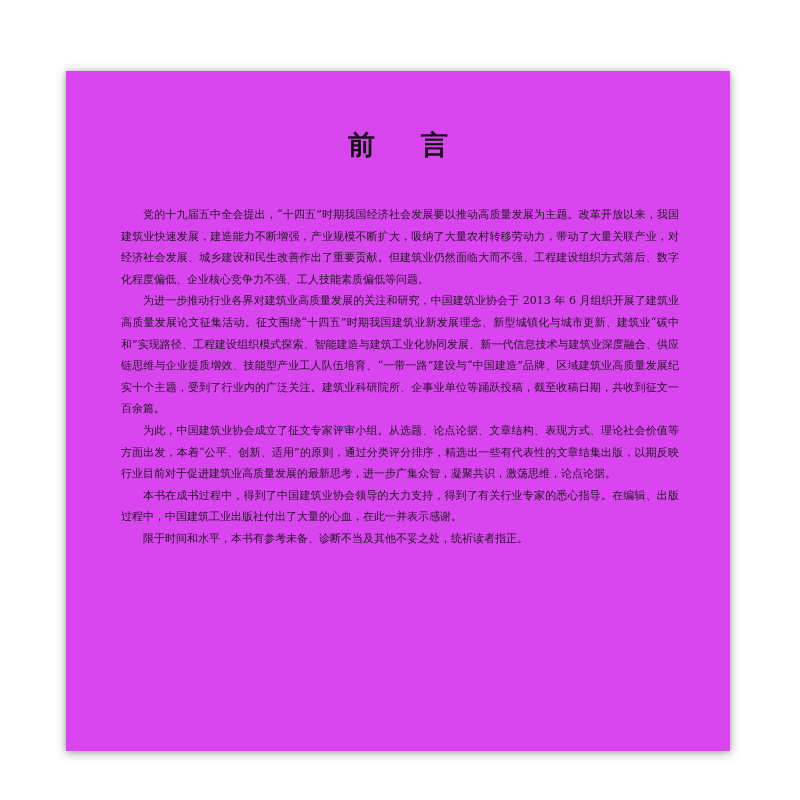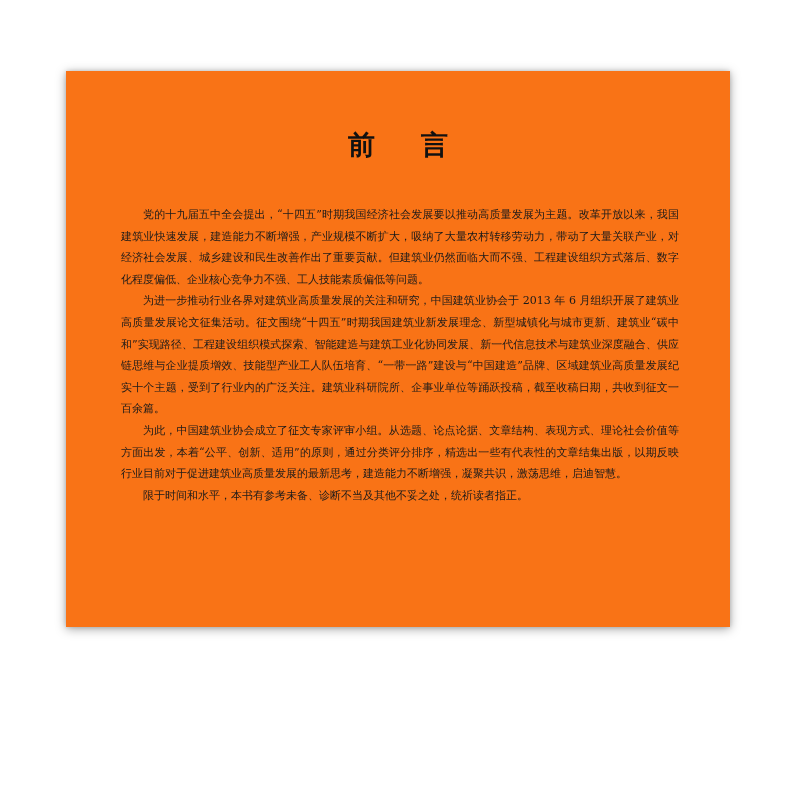--- a/index.html
+++ b/index.html
@@ -1,19 +1,19 @@
 <!DOCTYPE html>
 <html><head>
 <meta charset="utf-8">
 <style>
   html, body { margin:0; padding:0; }
   body { width:800px; height:800px; background:#ffffff; position:relative; overflow:hidden; }
   .page {
-    position:absolute; left:66px; top:71px; width:664px; height:556px;
-    background:#f97316;
+    position:absolute; left:66px; top:71px; width:664px; height:680px;
+    background:#d946ef;
     box-shadow: 0 2px 10px rgba(0,0,0,0.35), 0 0 4px rgba(0,0,0,0.15);
   }
   .title {
     position:absolute; left:0; right:0; top:56px; text-align:center;
     font-family:"DejaVu Serif", serif; font-weight:bold; font-size:27px; color:#111;
     letter-spacing:0;
   }
   .title span { display:inline-block; }
   .title .gap { width:46px; }
   .body {
@@ -26,16 +26,17 @@
 </head>
 <body>
 
 <div class="page">
   <div class="title">
     <span>前</span><span class="gap"></span><span>言</span>
   </div>
   <div class="body">
     <p>党的十九届五中全会提出，“十四五”时期我国经济社会发展要以推动高质量发展为主题。改革开放以来，我国建筑业快速发展，建造能力不断增强，产业规模不断扩大，吸纳了大量农村转移劳动力，带动了大量关联产业，对经济社会发展、城乡建设和民生改善作出了重要贡献。但建筑业仍然面临大而不强、工程建设组织方式落后、数字化程度偏低、企业核心竞争力不强、工人技能素质偏低等问题。</p>
     <p>为进一步推动行业各界对建筑业高质量发展的关注和研究，中国建筑业协会于 2013 年 6 月组织开展了建筑业高质量发展论文征集活动。征文围绕“十四五”时期我国建筑业新发展理念、新型城镇化与城市更新、建筑业“碳中和”实现路径、工程建设组织模式探索、智能建造与建筑工业化协同发展、新一代信息技术与建筑业深度融合、供应链思维与企业提质增效、技能型产业工人队伍培育、“一带一路”建设与“中国建造”品牌、区域建筑业高质量发展纪实十个主题，受到了行业内的广泛关注。建筑业科研院所、企事业单位等踊跃投稿，截至收稿日期，共收到征文一百余篇。</p>
-    <p>为此，中国建筑业协会成立了征文专家评审小组。从选题、论点论据、文章结构、表现方式、理论社会价值等方面出发，本着“公平、创新、适用”的原则，通过分类评分排序，精选出一些有代表性的文章结集出版，以期反映行业目前对于促进建筑业高质量发展的最新思考，建造能力不断增强，凝聚共识，激荡思维，启迪智慧。</p>
+    <p>为此，中国建筑业协会成立了征文专家评审小组。从选题、论点论据、文章结构、表现方式、理论社会价值等方面出发，本着“公平、创新、适用”的原则，通过分类评分排序，精选出一些有代表性的文章结集出版，以期反映行业目前对于促进建筑业高质量发展的最新思考，进一步广集众智，凝聚共识，激荡思维，论点论据。</p>
+    <p>本书在成书过程中，得到了中国建筑业协会领导的大力支持，得到了有关行业专家的悉心指导。在编辑、出版过程中，中国建筑工业出版社付出了大量的心血，在此一并表示感谢。</p>
     <p>限于时间和水平，本书有参考未备、诊断不当及其他不妥之处，统祈读者指正。</p>
   </div>
 </div>
 
 </body></html>

